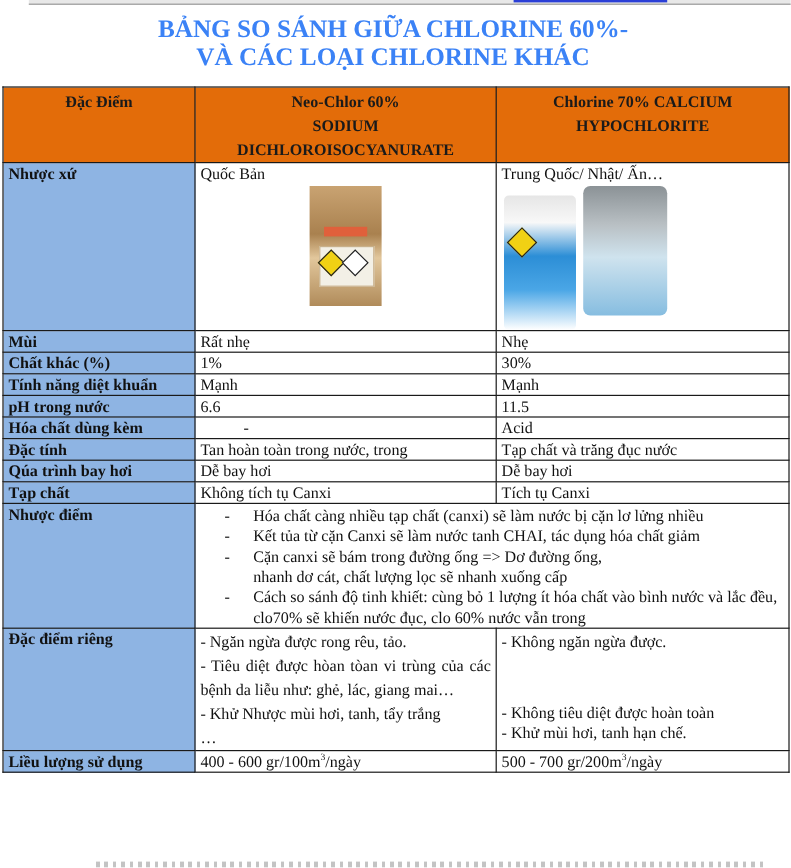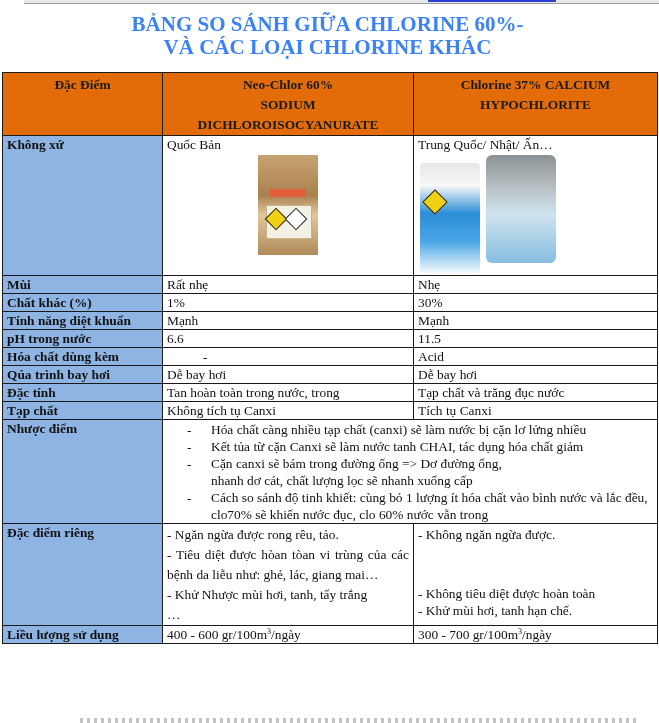--- a/index.html
+++ b/index.html
@@ -53,27 +53,27 @@
     </colgroup>
   <tbody>
       <tr>
     <th class="h1"><span>Đặc Điểm</span></th>
     <th>
       <div>Neo-Chlor 60%</div>
       <div>SODIUM</div>
       <div>DICHLOROISOCYANURATE</div>
     </th>
     <th>
-      <div>Chlorine 37% CALCIUM</div>
+      <div>Chlorine 70% CALCIUM</div>
       <div>HYPOCHLORITE</div>
     </th>
   </tr>
 
   <tr style="height:124px">
-    <td class="lab">Không xứ</td>
+    <td class="lab">Nhược xứ</td>
     <td class="val">
       <div>Quốc Bản</div>
       <div class="imgbox">
         <div class="img-drum">
           <div class="red"></div>
               <div class="label"></div>
               <div class="diam"></div>
               <div class="diam2"></div>
         </div>
       </div>
@@ -108,28 +108,28 @@
     <td class="lab">pH trong nước</td>
     <td class="val">6.6</td>
     <td class="val">11.5</td>
   </tr>
   <tr>
     <td class="lab">Hóa chất dùng kèm</td>
     <td class="val" style="padding-left:40px">-</td>
     <td class="val">Acid</td>
   </tr>
   <tr>
+    <td class="lab">Đặc tính</td>
+    <td class="val">Tan hoàn toàn trong nước, trong</td>
+    <td class="val">Tạp chất và trăng đục nước</td>
+  </tr>
+  <tr>
     <td class="lab">Qúa trình bay hơi</td>
     <td class="val">Dễ bay hơi</td>
     <td class="val">Dễ bay hơi</td>
-  </tr>
-  <tr>
-    <td class="lab">Đặc tính</td>
-    <td class="val">Tan hoàn toàn trong nước, trong</td>
-    <td class="val">Tạp chất và trăng đục nước</td>
   </tr>
   <tr>
     <td class="lab">Tạp chất</td>
     <td class="val">Không tích tụ Canxi</td>
     <td class="val">Tích tụ Canxi</td>
   </tr>
 
   <tr>
     <td class="lab">Nhược điểm</td>
     <td class="val" colspan="2" style="padding-top:1px;">
@@ -157,18 +157,18 @@
       <div style="height:20px"></div>
       <div style="height:20px"></div>
       <div style="line-height:17px">- Không tiêu diệt được hoàn toàn</div>
       <div style="line-height:17px; padding-right:60px">- Khử mùi hơi, tanh hạn chế.</div>
     </td>
   </tr>
 
   <tr>
     <td class="lab">Liều lượng sử dụng</td>
     <td class="val dose"><span>400 - 600 gr/100m</span><sup>3</sup><span>/ngày</span></td>
-    <td class="val dose"><span>300 - 700 gr/100m</span><sup>3</sup><span>/ngày</span></td>
+    <td class="val dose"><span>500 - 700 gr/200m</span><sup>3</sup><span>/ngày</span></td>
   </tr>
 </tbody>
   </table>
 
 <div class="bottomcut"></div>
 
 </body></html>

